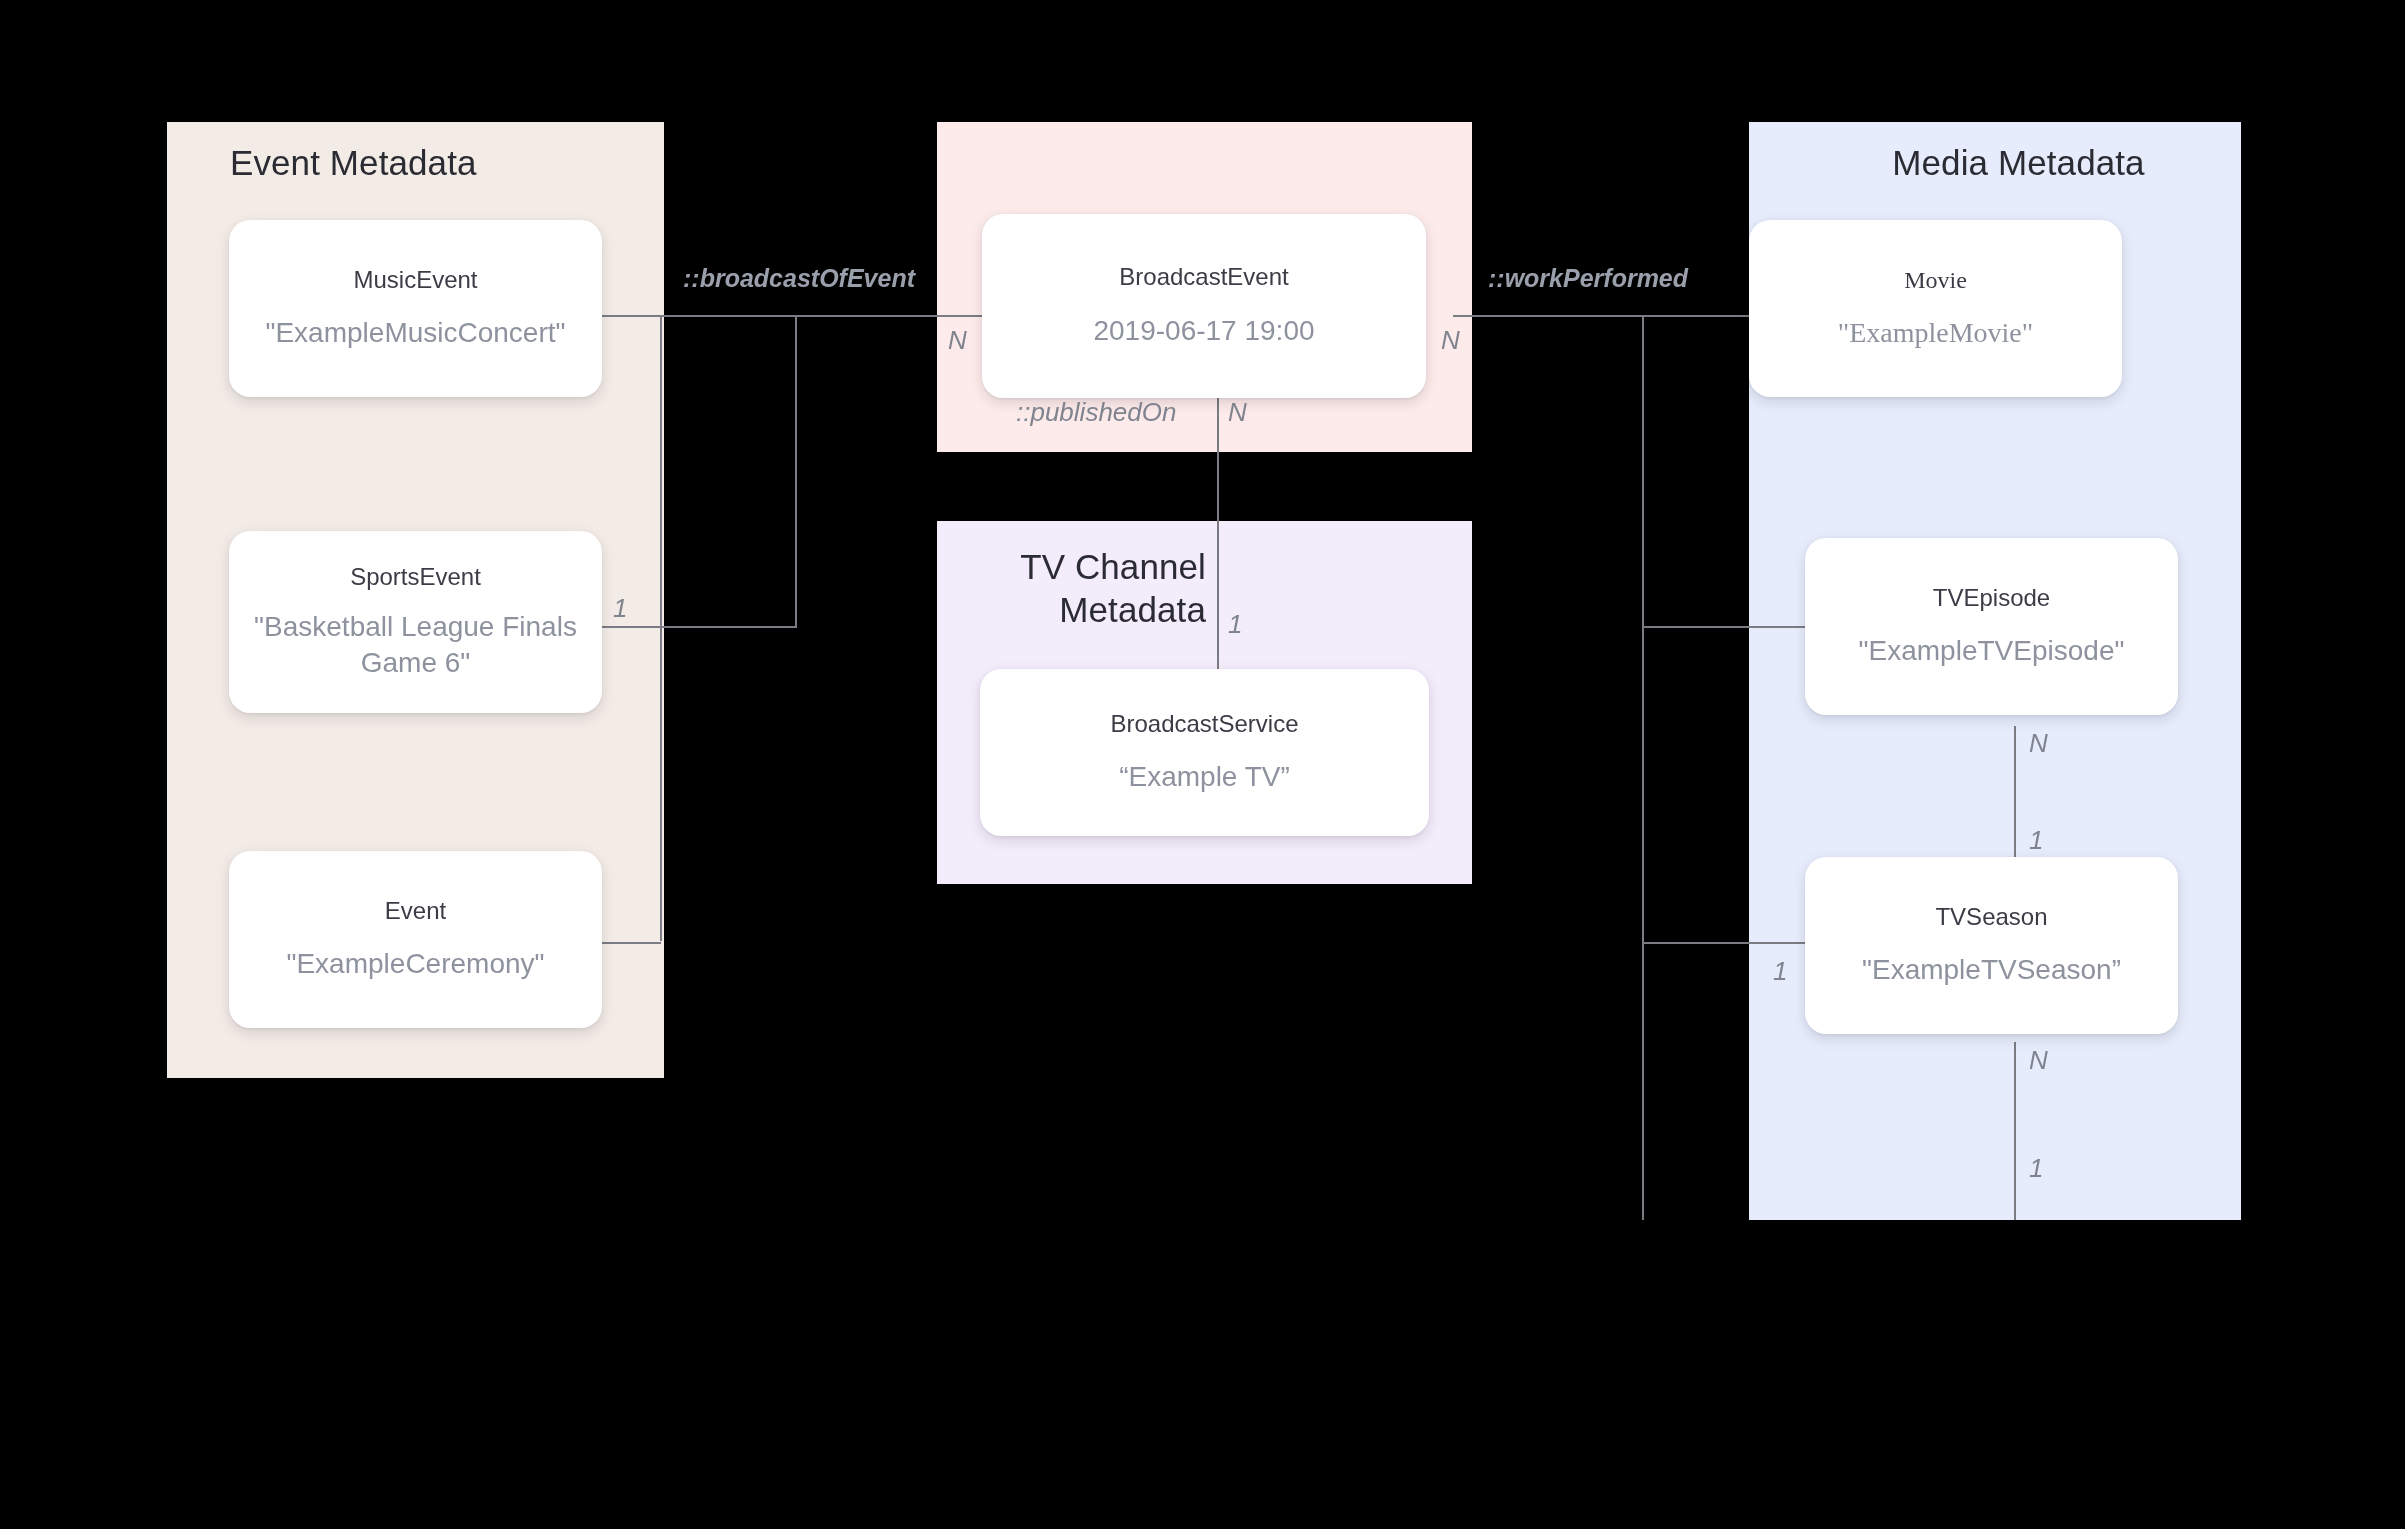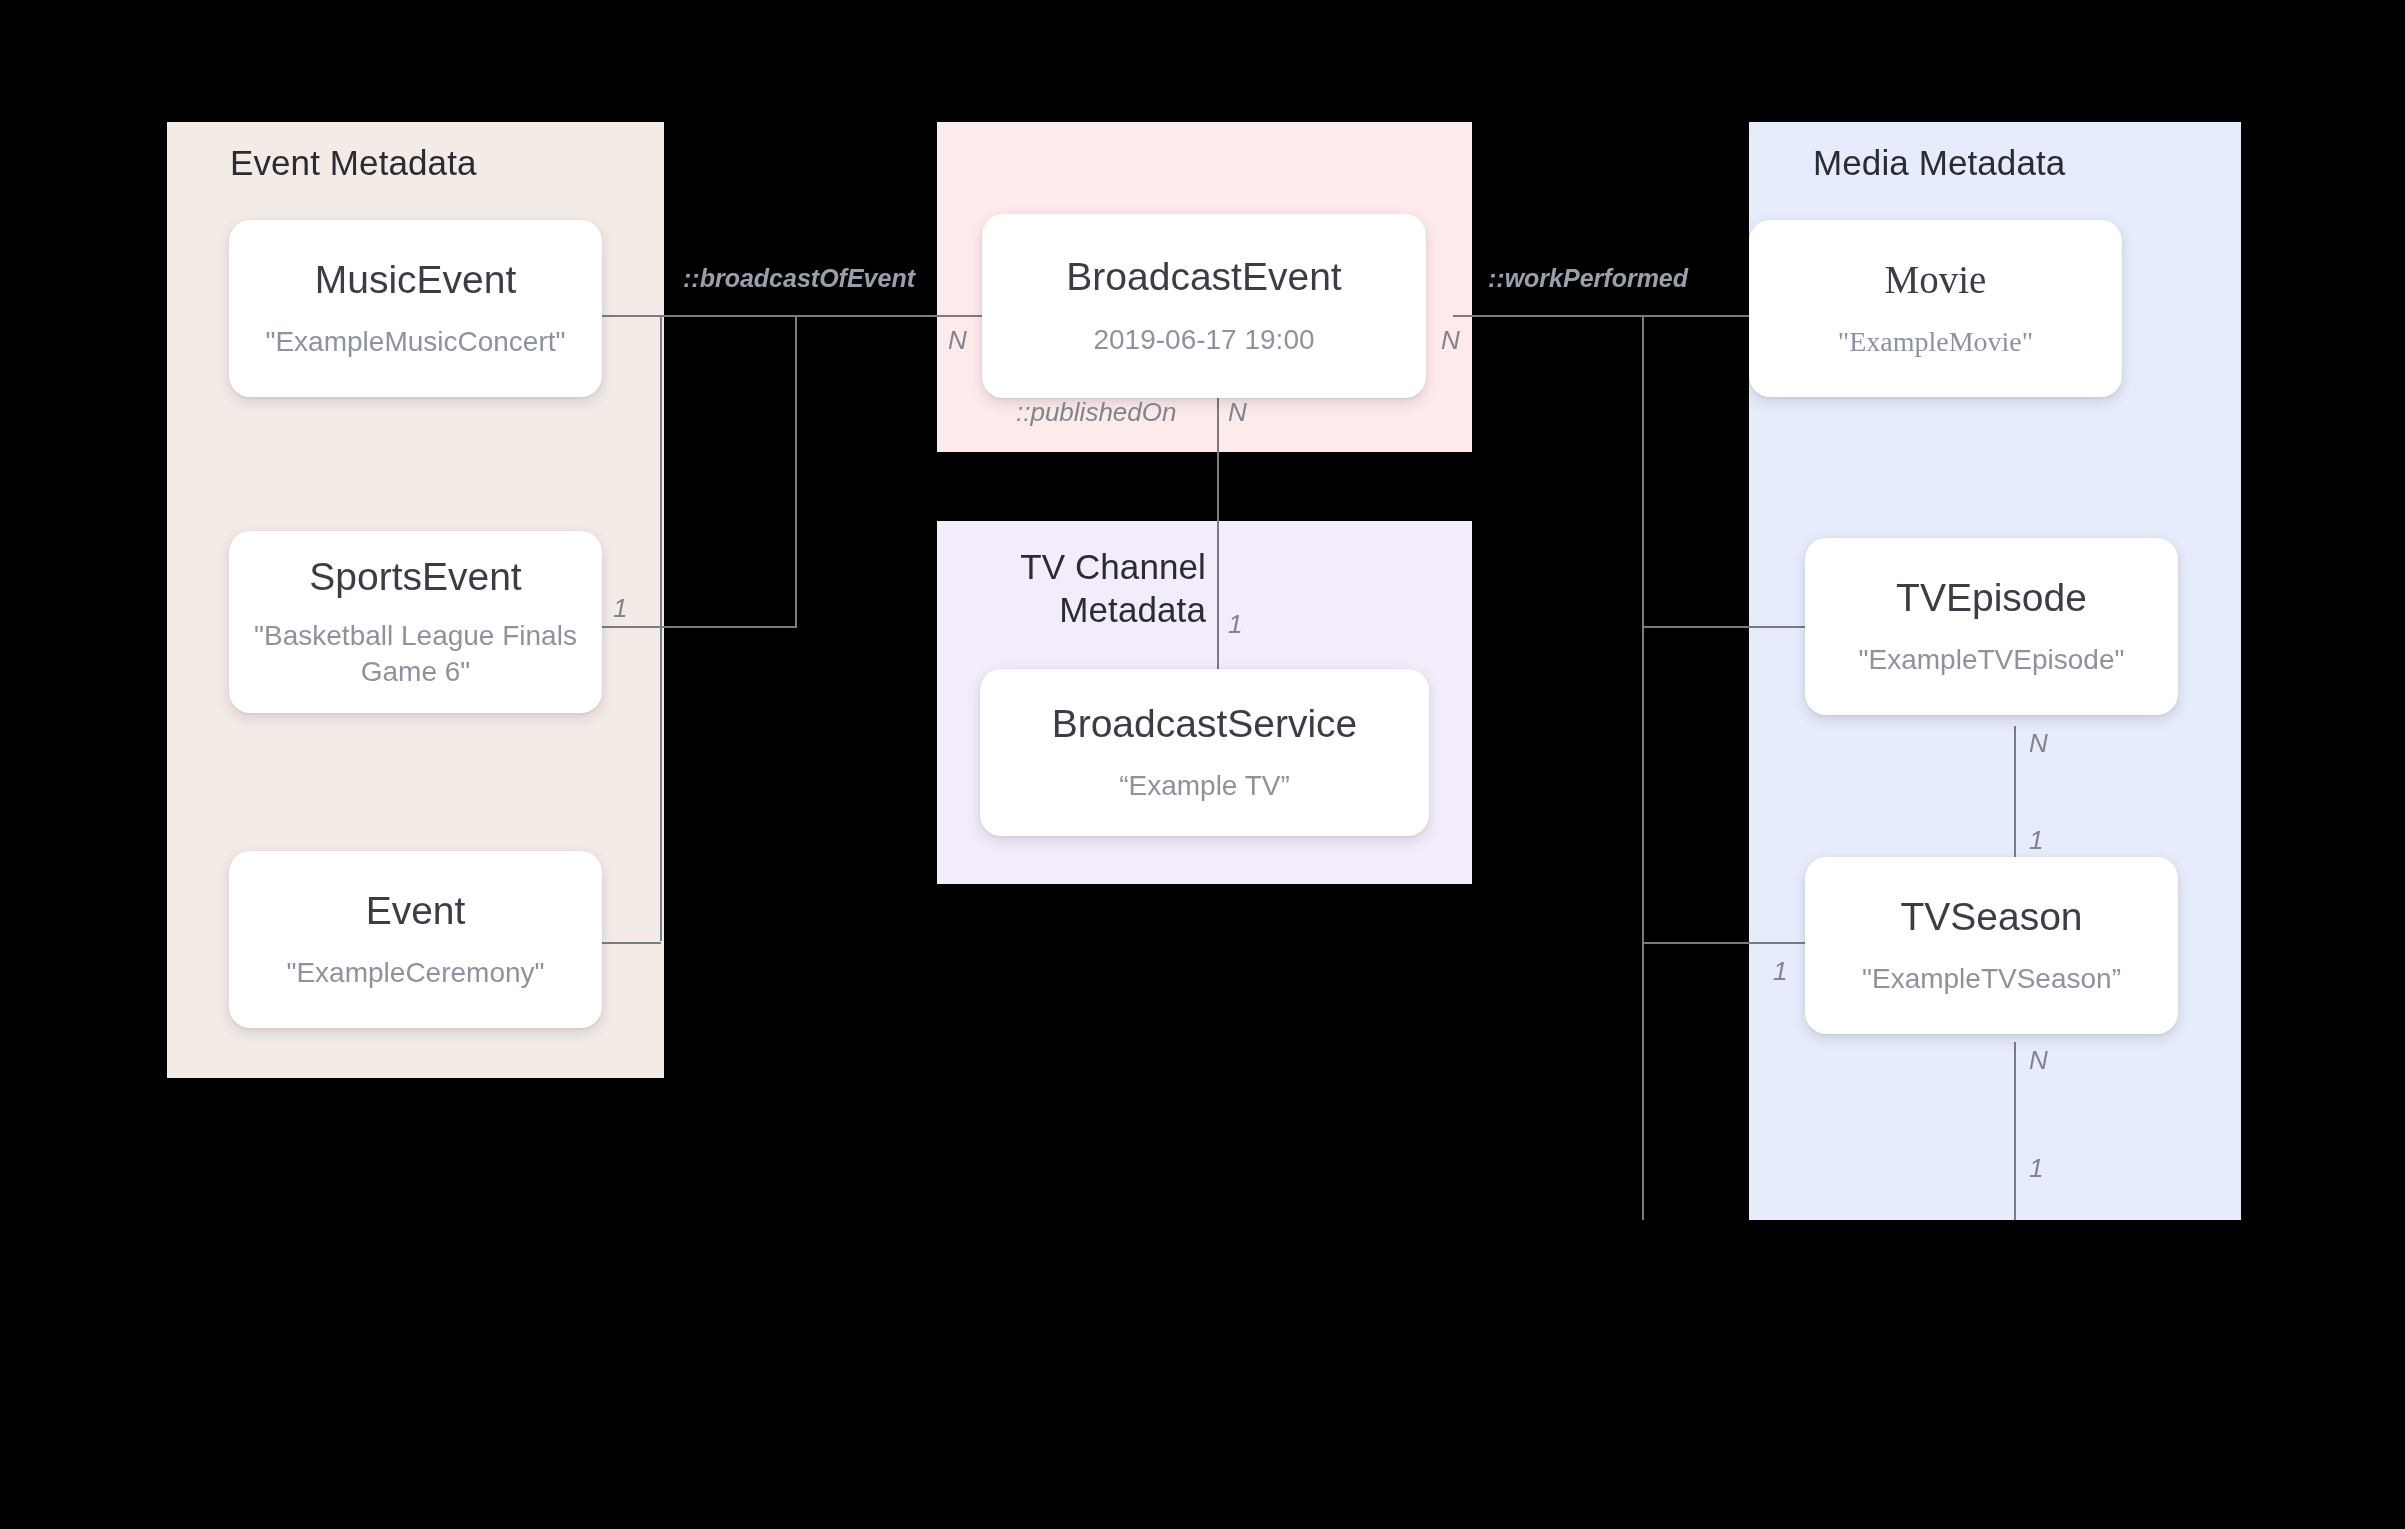--- a/index.html
+++ b/index.html
@@ -41,21 +41,21 @@
     border-radius: 21px;
     box-shadow: 0 4.8px 12.4px rgba(20,22,40,0.13), 0 1px 2.9px rgba(20,22,40,0.07);
     display: flex;
     flex-direction: column;
     align-items: center;
     justify-content: center;
     text-align: center;
     padding: 9.6px 15.3px;
   }
   .card-title {
-    font-size: 39px;
+    font-size: 24px;
     color: #3c3c46;
     line-height: 1.2;
     margin-bottom: 21px;
     text-align: center;
   }
   .card-value {
     font-size: 28px;
     color: #8d929e;
     line-height: 1.28;
   }
@@ -125,21 +125,21 @@
 
   <div class="ln lnv" style="left:2014px; top:726px; height:191px;"></div>
 
   <div class="ln lnv" style="left:2014px; top:1042px; height:191px;"></div>
 
   <div class="group-title" style="left:230px; top:142px; width:401px;">Event Metadata</div>
 
   <div class="group-title" style="left:977px; top:546px; width:229px;text-align:right;">TV Channel
 Metadata</div>
 
-  <div class="group-title" style="left:1813px; top:142px; width:411px;">Media Metadata</div>
+  <div class="group-title" style="left:1813px; top:142px; width:411px;text-align:center;">Media Metadata</div>
 
   <div class="card" style="left:229px; top:220px; width:373px; height:177px;">
     <div class="card-title">MusicEvent</div>
     <div class="card-value">"ExampleMusicConcert"</div>
   </div>
 
   <div class="card tight" style="left:229px; top:531px; width:373px; height:182px;">
     <div class="card-title">SportsEvent</div>
     <div class="card-value" style="max-width:325px;">"Basketball League Finals Game 6"</div>
   </div>

